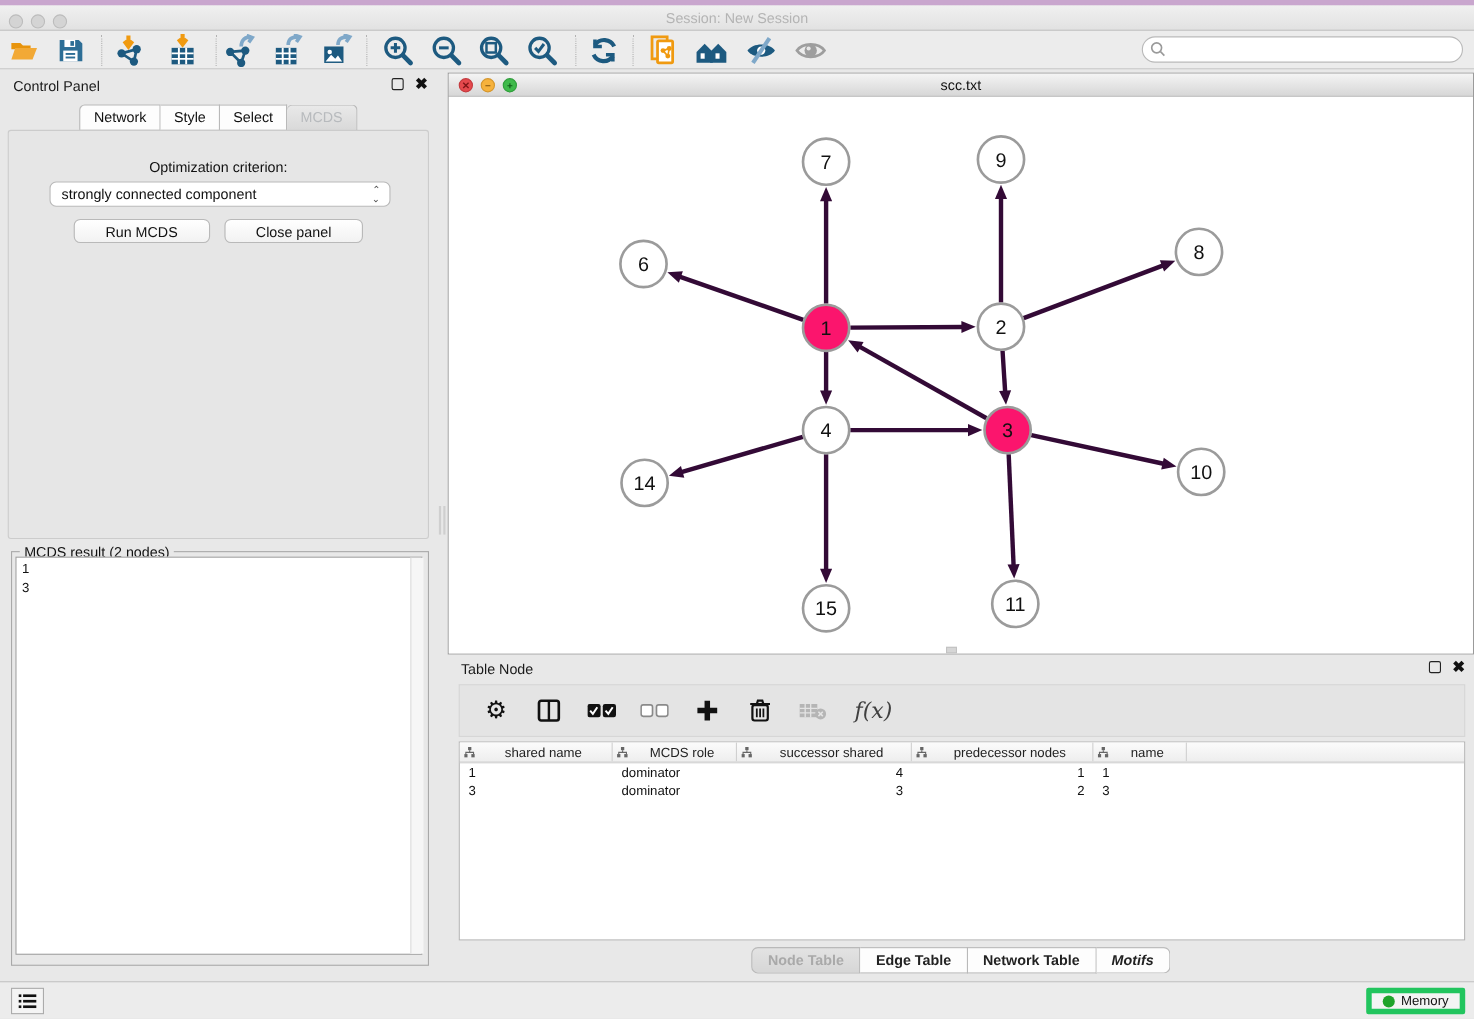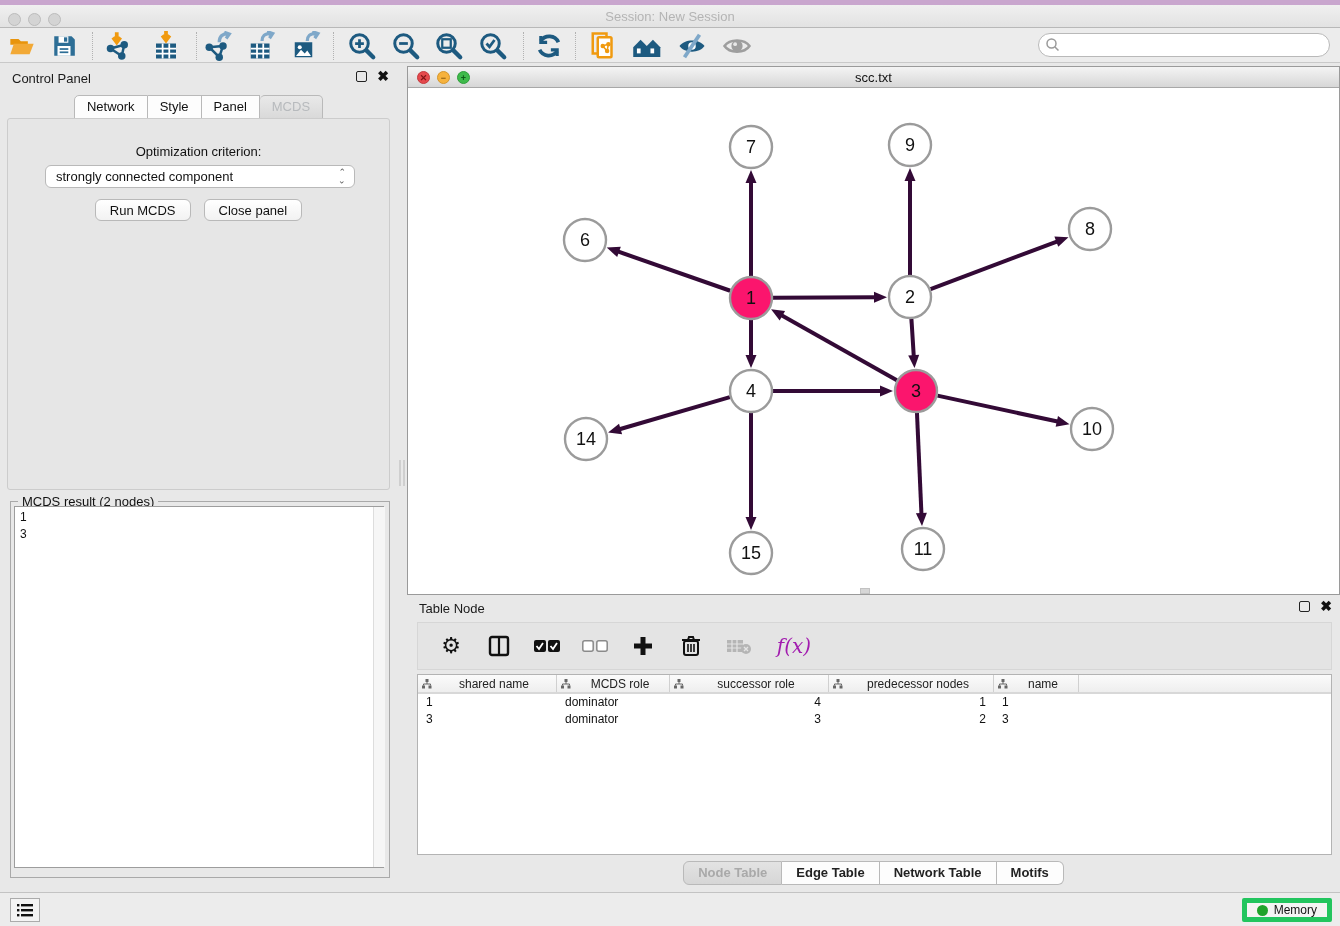--- a/index.html
+++ b/index.html
@@ -42,21 +42,21 @@
 
   .cp-body { position:absolute; left:7px; top:52px; width:383px; height:372px;
     background:#e6e6e6; border:1px solid #cccccc; border-radius:3px; }
   .opt-label { position:absolute; top:25px; width:100%; text-align:center; font-size:13px; color:#111; }
   .combo { position:absolute; left:37px; top:46px; width:310px; height:23px; background:#fff;
     border:1px solid #b9b9b9; border-radius:6px; font-size:13px; color:#111;
     display:flex; align-items:center; padding:0 24px 0 10px; }
   .combo-arrows { position:absolute; right:8px; top:3px; display:flex; flex-direction:column; line-height:7px; color:#555; font-size:9px; }
   .btn-row { position:absolute; top:80px; width:100%; display:flex; justify-content:center; gap:13px; }
   .push-btn { background:linear-gradient(#ffffff,#f2f2f2); border:1px solid #b9b9b9; border-radius:6px;
-    font-size:13px; color:#111; padding:3px 14px; height:22px; font-family:"Liberation Sans",sans-serif; }
+    font-size:13px; color:#111; padding:3px 28px; height:22px; font-family:"Liberation Sans",sans-serif; }
 
   .result-group { position:absolute; left:10px; top:428px; width:380px; height:384px; }
   .result-border { position:absolute; left:0; top:7px; width:100%; height:377px; border:1px solid #a9a9a9; }
   .result-title { position:absolute; left:8px; top:0; background:#e8e8e8; padding:0 4px; font-size:13px; color:#111; }
   .result-text { position:absolute; left:4px; top:12px; width:370px; height:362px; background:#fff;
     border:1px solid #9d9d9d; font-size:12px; color:#111; padding:2px 5px; white-space:pre; line-height:17px; }
   .result-scroll { position:absolute; right:5px; top:13px; width:12px; height:360px; background:#f6f6f6; border-left:1px solid #ddd; }
 
   
   .net-frame { position:absolute; left:407px; top:66px; width:933px; height:529px;
@@ -75,34 +75,34 @@
     border-left:2px solid #cfcfcf; border-right:2px solid #cfcfcf; }
   .h-splitter-grip { position:absolute; left:860px; top:588px; width:10px; height:6px; background:#d6d6d6; border:1px solid #c2c2c2; }
 
   
   .table-panel { position:absolute; left:407px; top:597px; width:933px; height:293px; background:#e8e8e8; }
   .tp-title { position:absolute; left:12px; top:4px; font-size:13px; color:#1a1a1a; }
   .tp-toolbar { position:absolute; left:10px; top:25px; width:915px; height:48px;
     background:#e4e4e4; border:1px solid #d6d6d6; display:flex; align-items:center; gap:22px; padding-left:20px; }
   .tp-tool { display:flex; align-items:center; justify-content:center; width:26px; height:26px; }
   .gear-char { font-size:22px; color:#111; line-height:26px; }
-  .fx { font-family:"DejaVu Serif", serif; font-style:italic; font-size:20px; color:#a21caf; }
+  .fx { font-family:"DejaVu Serif", serif; font-style:italic; font-size:20px; color:#404040; }
 
   .grid-table { position:absolute; left:10px; top:77px; width:915px; height:181px; background:#fff; border:1px solid #b3b3b3; }
   .thead { display:flex; height:19px; background:linear-gradient(#fbfbfb,#eeeeee); border-bottom:2px solid #d8d8d8; }
   .th { display:flex; align-items:center; border-right:1px solid #d0d0d0; font-size:12px; color:#222; position:relative; }
   .th .lbl { flex:1; text-align:center; }
   .th .sort-ic { margin-left:4px; }
   .tr { display:flex; height:17px; font-size:12px; color:#111; }
   .td { padding:1px 8px 0; overflow:hidden; white-space:nowrap; }
 
   .tp-tabs { position:absolute; left:0; top:264px; width:100%; display:flex; justify-content:center; }
   .tp-tab { font-size:13px; font-weight:bold; padding:3px 14px 4px; background:#fdfdfd; border:1px solid #b9b9b9; border-left:none; color:#222; }
   .tp-tab:first-child { border-left:1px solid #b9b9b9; border-radius:6px 0 0 6px; }
-  .tp-tab.last { border-radius:0 6px 6px 0; }
+  .tp-tab.last { border-radius:0 6px 6px 0;font-style:italic; }
   .tp-tab.selected { background:linear-gradient(#e3e3e3,#d6d6d6); color:#a9a9a9; }
 
   
   .statusbar { position:absolute; left:0; top:892px; width:1340px; height:34px;
     background:#ececec; border-top:1px solid #c3c3c3; }
   .list-btn { position:absolute; left:10px; top:5px; width:30px; height:24px; background:#f4f4f4;
     border:1px solid #ababab; display:flex; align-items:center; justify-content:center; }
   .mem-btn { position:absolute; right:8px; top:5px; height:24px; background:#f4f4f4;
     border:5px solid #22c55e; border-radius:2px; display:flex; align-items:center; gap:6px; padding:0 10px; font-size:12px; color:#111; }
   .mem-dot { width:11px; height:11px; border-radius:50%; background:#1ea32a; }
@@ -269,21 +269,21 @@
     <div class="cp-header">
       <div class="cp-title">Control Panel</div>
       <div class="panel-btns">
         <div class="float-btn"></div>
         <div class="close-btn">✖</div>
       </div>
     </div>
     <div class="cp-tabs" id="cp-tabs">
         <div class="tab">Network</div>
         <div class="tab">Style</div>
-        <div class="tab">Panel</div>
+        <div class="tab">Select</div>
         <div class="tab last selected">MCDS</div>
       </div>
     <div class="cp-body">
       <div class="opt-label">Optimization criterion:</div>
       <div class="combo">
         <span>strongly connected component</span>
         <span class="combo-arrows">
             <span>⌃</span>
             <span style="transform:rotate(180deg)">⌃</span>
           </span>
@@ -443,21 +443,21 @@
             </svg>
             <span class="lbl">MCDS role</span>
           </div>
           <div class="th" style="width: 159px;">
             <svg class="sort-ic" width="10" height="10" viewBox="0 0 10 10">
               <rect x="3.5" y="0" width="3" height="3" fill="#666"></rect>
               <rect x="0" y="6.5" width="3" height="3" fill="#666"></rect>
               <rect x="6.5" y="6.5" width="3" height="3" fill="#666"></rect>
               <path d="M5 3 v2 M1.5 6.5 v-1.5 h7 v1.5" stroke="#666" fill="none"></path>
             </svg>
-            <span class="lbl">successor role</span>
+            <span class="lbl">successor shared</span>
           </div>
           <div class="th" style="width: 165px;">
             <svg class="sort-ic" width="10" height="10" viewBox="0 0 10 10">
               <rect x="3.5" y="0" width="3" height="3" fill="#666"></rect>
               <rect x="0" y="6.5" width="3" height="3" fill="#666"></rect>
               <rect x="6.5" y="6.5" width="3" height="3" fill="#666"></rect>
               <path d="M5 3 v2 M1.5 6.5 v-1.5 h7 v1.5" stroke="#666" fill="none"></path>
             </svg>
             <span class="lbl">predecessor nodes</span>
           </div>

